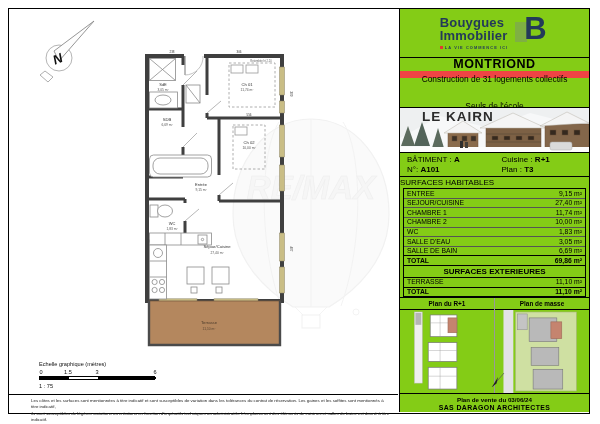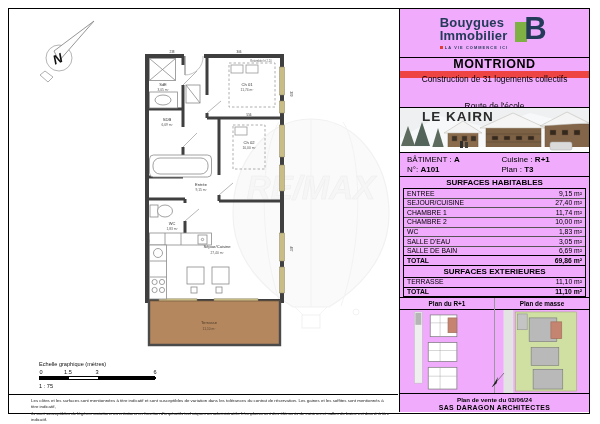--- a/index.html
+++ b/index.html
@@ -10,38 +10,38 @@
   .plan-svg{position:absolute;left:0;top:0;}
   .scalebar{position:absolute;left:30px;top:352px;width:170px;font-size:5.6px;color:#111;}
   .scalebar .ticks{position:relative;height:7px;margin-top:2px;}
   .scalebar .ticks span{position:absolute;transform:translateX(-50%);}
   .bar{position:relative;width:116px;height:3.5px;border:0.6px solid #000;box-sizing:border-box;background:#fff;}
   .bar .seg{position:absolute;top:0;bottom:0;background:#000;}
   .ratio{margin-top:3px;}
   .sep{position:absolute;left:0;top:385px;width:389px;border-top:1px solid #000;}
   .disc{position:absolute;left:22px;top:389px;width:360px;font-size:4.4px;line-height:1.45;color:#222;}
   
-  .rightpanel{position:absolute;right:0;top:0;width:190px;height:403px;border-left:1.5px solid #000;box-sizing:border-box;display:flex;flex-direction:column;background:#f0abfc;}
+  .rightpanel{position:absolute;right:0;top:0;width:190px;height:403px;border-left:1.5px solid #000;box-sizing:border-box;display:flex;flex-direction:column;background:#84cc16;}
   .sec{box-sizing:border-box;}
   .sec-logo{height:49px;border-bottom:1px solid #000;display:flex;align-items:center;justify-content:center;gap:7px;}
   .logo-text{text-align:left;}
   .logo-name{font-size:13px;font-weight:bold;color:#233a59;line-height:1.02;letter-spacing:0.2px;}
   .logo-tag{display:flex;align-items:center;gap:2px;margin-top:3px;}
   .logo-tag .rsq{width:3px;height:3px;background:#e03c31;display:inline-block;}
   .logo-tag .tag{font-size:3.9px;letter-spacing:1.1px;color:#233a59;font-weight:bold;}
   .bmark{position:relative;width:34px;height:32px;}
   .bmark .gsq{position:absolute;left:0;top:5px;width:12px;height:20px;background:#7fb043;}
   .bmark .bb{position:absolute;left:9px;top:-6px;font-size:31px;font-weight:800;color:#233a59;}
   .sec-city{height:20px;border-bottom:7px solid #ef4444;display:flex;align-items:center;justify-content:center;font-size:12.5px;font-weight:bold;letter-spacing:0.6px;}
   .sec-desc{height:30px;border-bottom:1px solid #000;display:flex;flex-direction:column;align-items:center;justify-content:center;gap:17px;font-size:8.4px;}
   .sec-photo{height:46px;border-bottom:1px solid #000;position:relative;overflow:hidden;}
   .kairn{position:absolute;left:22px;top:1px;font-size:13.5px;font-weight:bold;color:#2b2b2b;letter-spacing:1px;}
   .sec-info{height:24px;border-bottom:1px solid #000;font-size:8px;display:grid;grid-template-columns:54% 46%;align-content:center;row-gap:1px;padding:0 7px;}
   .sec-info .cell b{font-weight:bold;}
-  .surf-title{height:11px;line-height:11px;font-size:8px;font-weight:bold;text-align:center;}
+  .surf-title{height:11px;line-height:11px;font-size:8px;font-weight:normal;text-align:left;}
   .table-wrap{margin:0 3px;border:1.5px solid #000;}
   .trow{display:flex;justify-content:space-between;font-size:6.8px;line-height:7.6px;padding:0.5px 3px;border-top:1px solid #555;}
   .trow:first-child{border-top:none;}
   .trow.total{font-weight:bold;border-top:1.5px solid #000;}
   .thead{font-size:8px;font-weight:bold;text-align:center;border-top:1.5px solid #000;padding:1px 0;}
   .spacer{flex:1;}
   .sec-thumbs{height:96px;border-top:1px solid #000;display:flex;position:relative;}
   .thumb{flex:1;display:flex;flex-direction:column;}
   .thumb+.thumb{border-left:1px solid #999;}
   .thumb-label{height:11px;line-height:11px;font-size:6.4px;font-weight:bold;text-align:center;border-bottom:1px solid #000;}
@@ -232,21 +232,21 @@
         <div class="bmark">
           <span class="gsq"></span>
           <span class="bb">B</span>
         </div>
       </div>
 
       <div class="sec sec-city">MONTRIOND</div>
 
       <div class="sec sec-desc">
         <div>Construction de 31 logements collectifs</div>
-        <div>Route de l'école</div>
+        <div>Seuls de l'école</div>
       </div>
 
       <div class="sec sec-photo">
         <svg width="189" height="46" viewBox="0 0 189 46">
           <rect x="0" y="0" width="189" height="46" fill="#eef0f1"></rect>
           <polygon points="0,30 40,8 90,20 130,5 189,20 189,46 0,46" fill="#f7f8f9"></polygon>
           <polygon points="8,18 15,38 1,38" fill="#5c6b5e"></polygon>
           <polygon points="22,14 30,38 14,38" fill="#53645a"></polygon>
           <polygon points="38,20 44,40 32,40" fill="#5c6b5e"></polygon>
           <g stroke="#6c523a" stroke-width="0.5">

